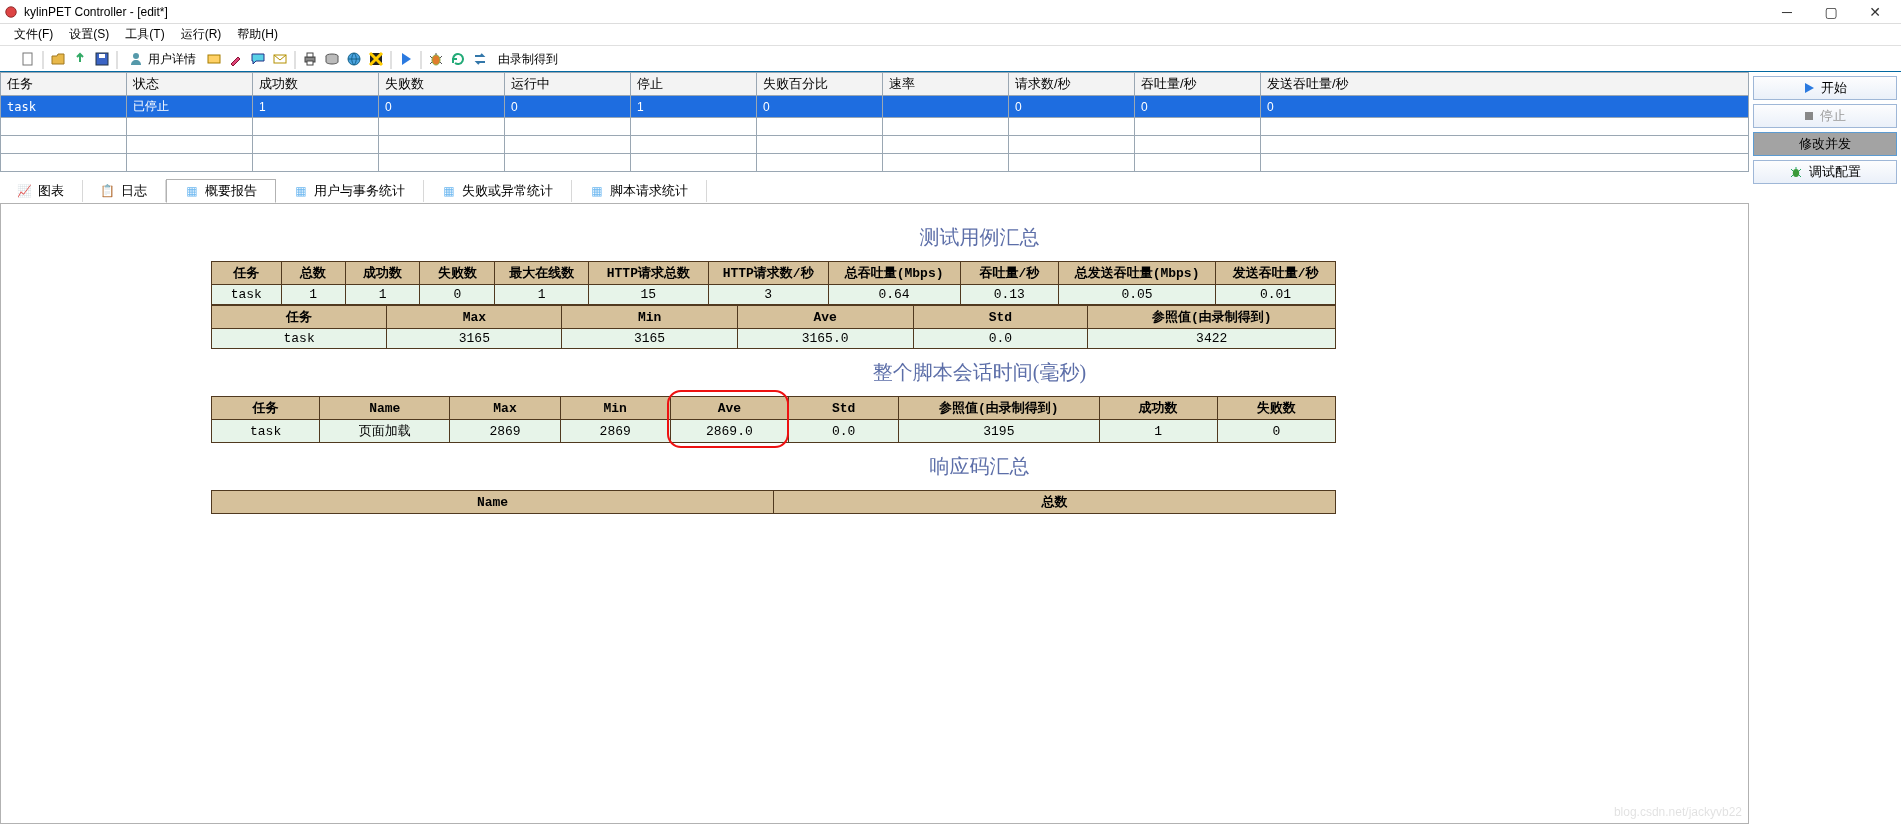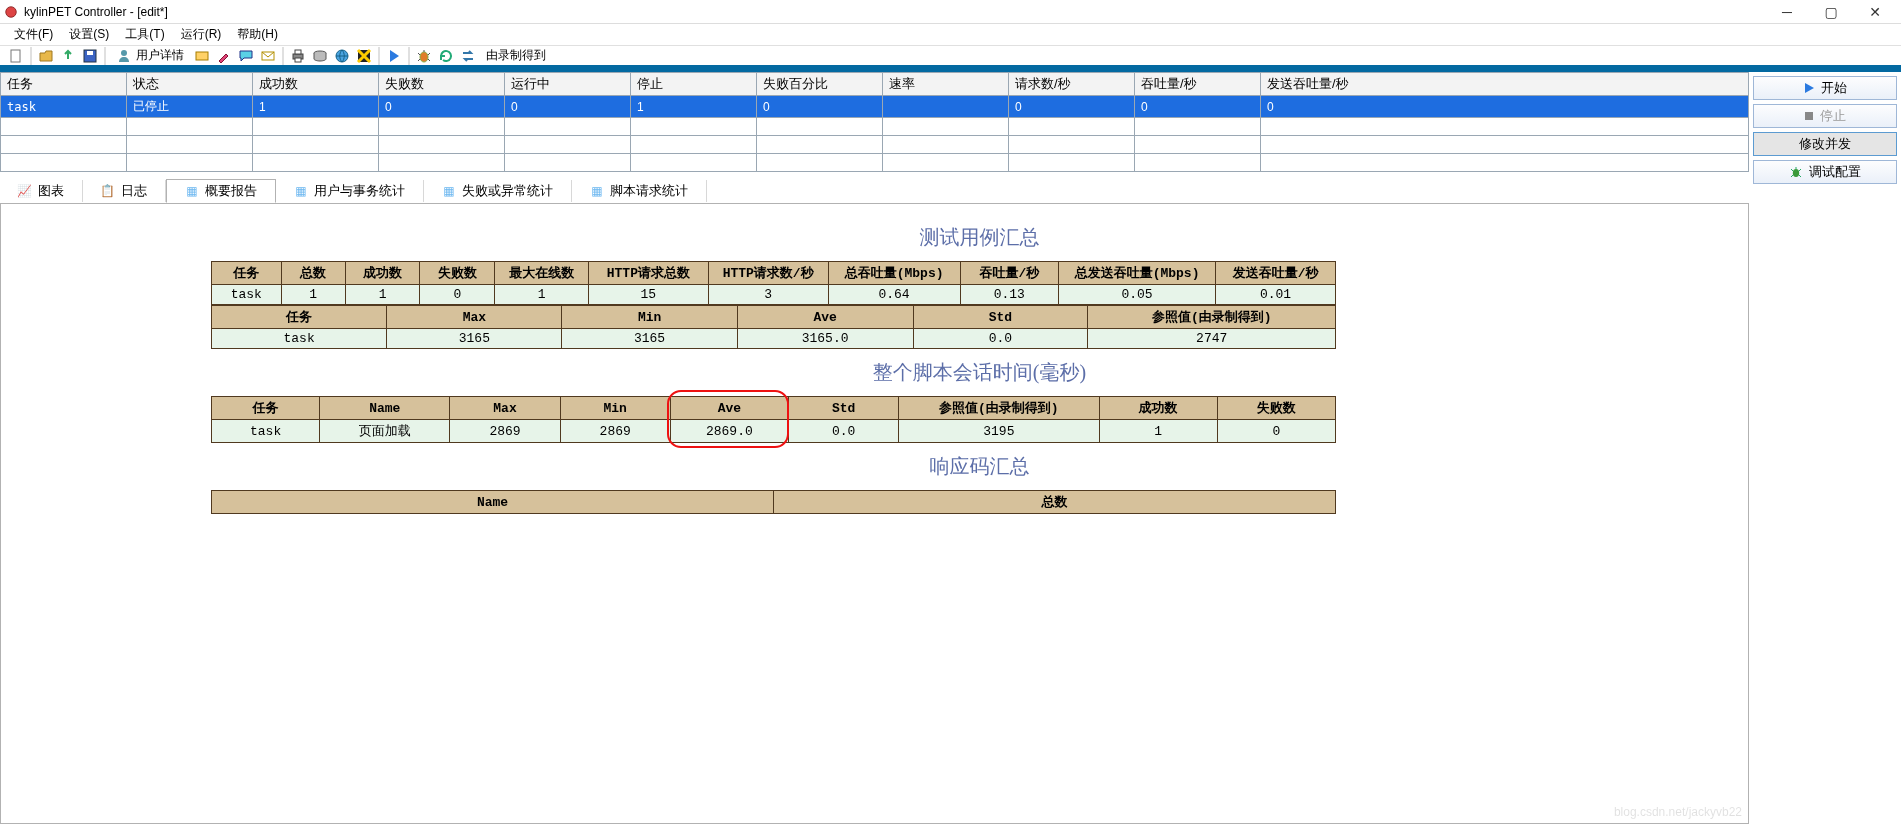--- a/index.html
+++ b/index.html
@@ -42,25 +42,25 @@
     padding: 0 6px;
     height: 22px;
     border-bottom: 1px solid #e0e0e0;
   }
   .menubar-item {
     padding: 2px 8px;
   }
   
   .toolbar {
     display: flex;
-    align-items: center;
+    align-items: flex-end;
     gap: 2px;
-    padding: 2px 6px;
+    padding: 2px 18px;
     height: 26px;
-    border-bottom: 7px solid #0369a1;
+    border-bottom: 1px solid #0369a1;
   }
   .tbtn {
     width: 20px;
     height: 20px;
     display: inline-flex;
     align-items: center;
     justify-content: center;
   }
   .tbtn svg { width: 16px; height: 16px; }
   .sep { width: 2px; height: 18px; background: #e0e0e0; margin: 0 2px; }
@@ -90,21 +90,21 @@
     height: 24px;
     border: 1px solid #9fb7d7;
     background: linear-gradient(#fdfdfe,#eaf0f9);
     display: flex;
     align-items: center;
     justify-content: center;
     gap: 6px;
     font-size: 13px;
   }
   .side-btn.disabled { color: #999; }
-  .side-btn.active { border-color:#5c9bd1; background:#e5e5e5; }
+  .side-btn.active { border-color:#5c9bd1; background:#a3a3a3; }
   .side-btn .ic { display:inline-flex; }
   
   .grid-table {
     width: 100%;
     border-collapse: collapse;
     border: 1px solid #9aa7b3;
   }
   .grid-table th, .grid-table td {
     border: 1px solid #9aa7b3;
     padding: 2px 6px;
@@ -492,21 +492,21 @@
           <th>Ave</th>
           <th>Std</th>
           <th>参照值(由录制得到)</th>
         </tr>
         <tr>
           <td>task</td>
           <td>3165</td>
           <td>3165</td>
           <td>3165.0</td>
           <td>0.0</td>
-          <td>2747</td>
+          <td>3422</td>
         </tr>
       </tbody>
         </table>
 
       <div class="section-title">整个脚本会话时间(毫秒)</div>
       <div style="position:relative;width:1125px">
         <table class="data-table" style="width:1125px">
           <colgroup>
             <col style="width:108px">
               <col style="width:130px">

